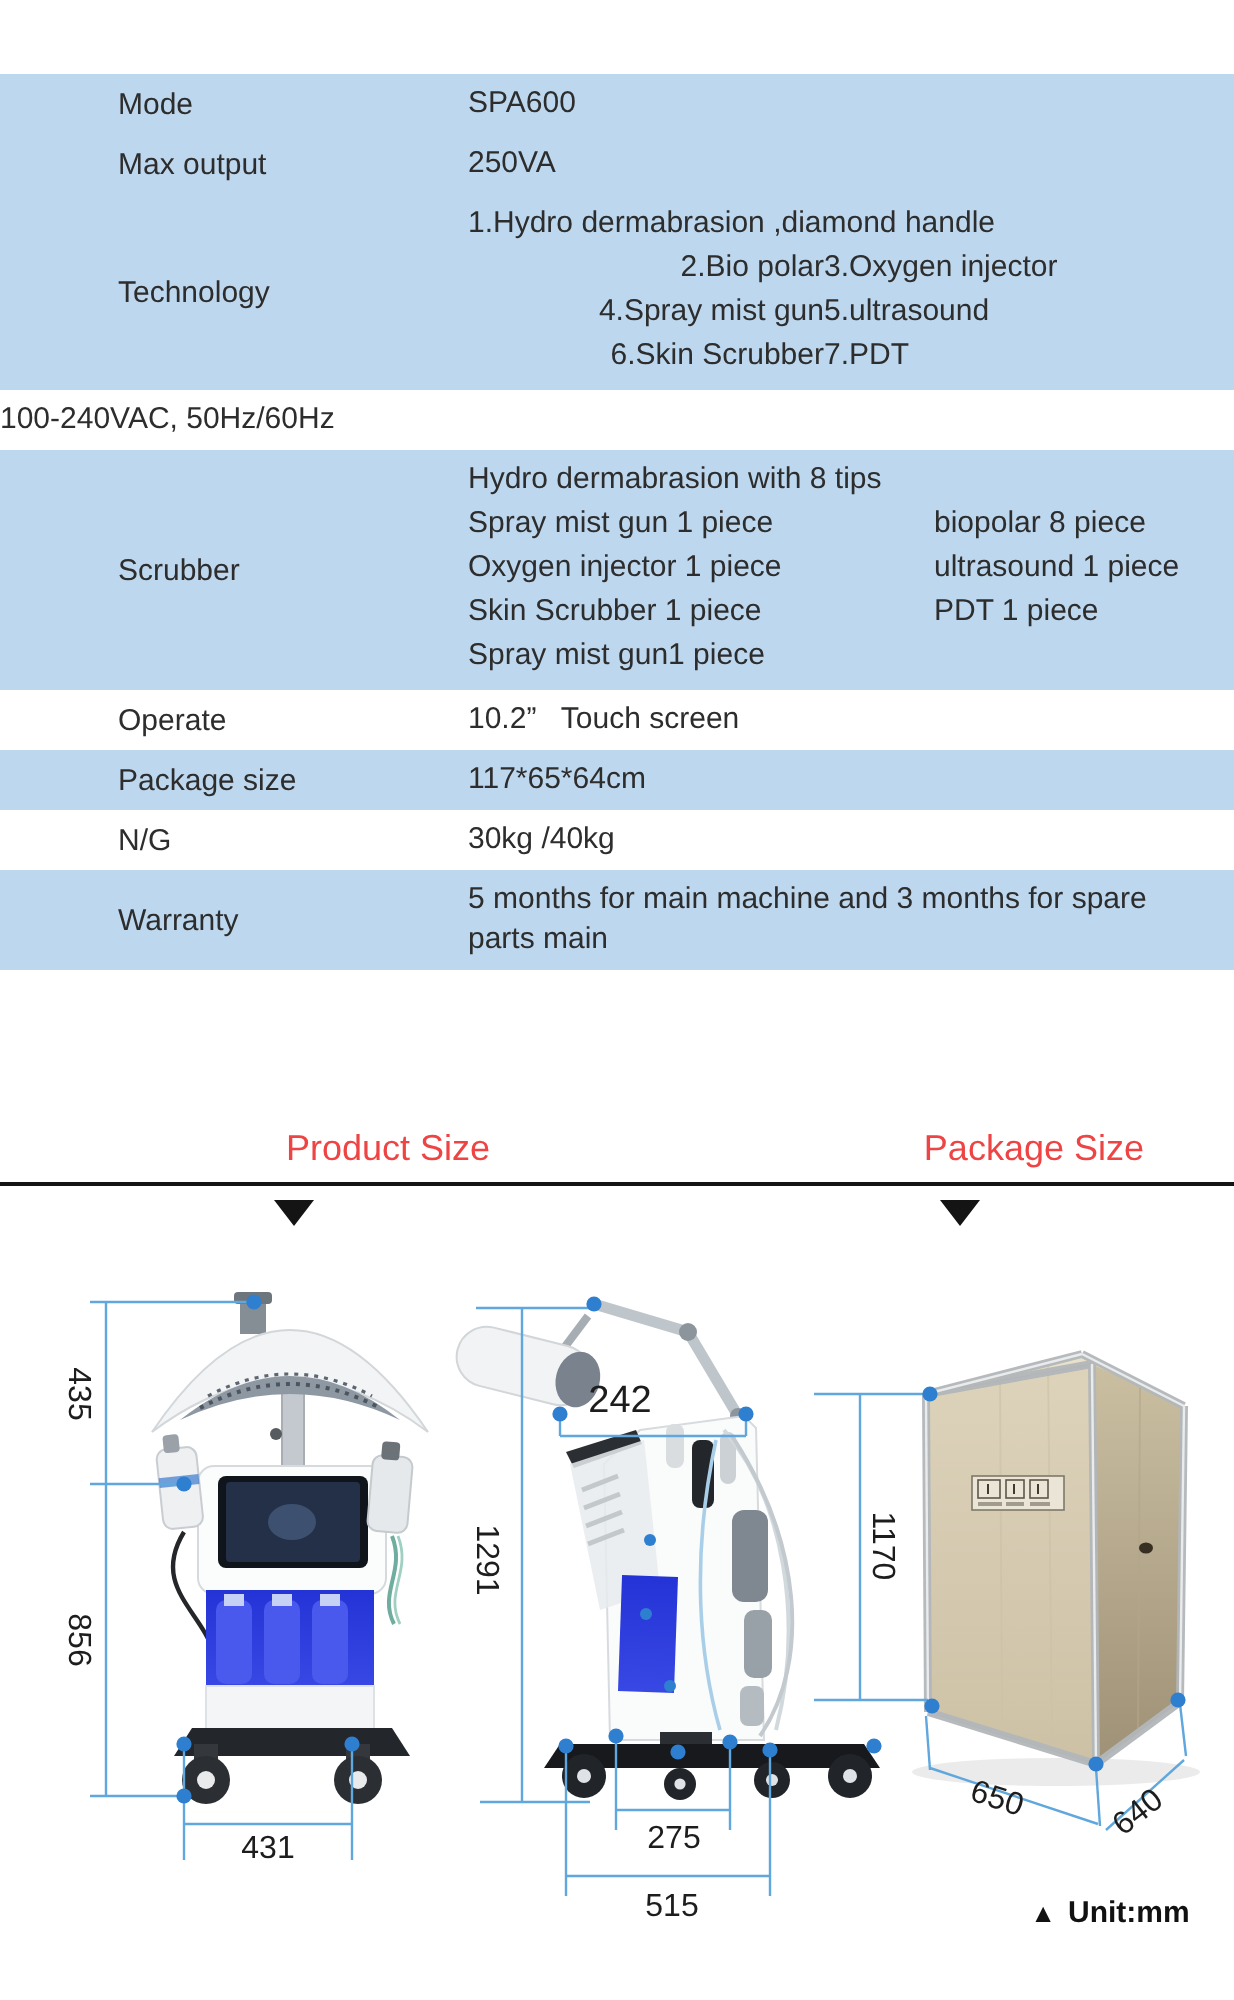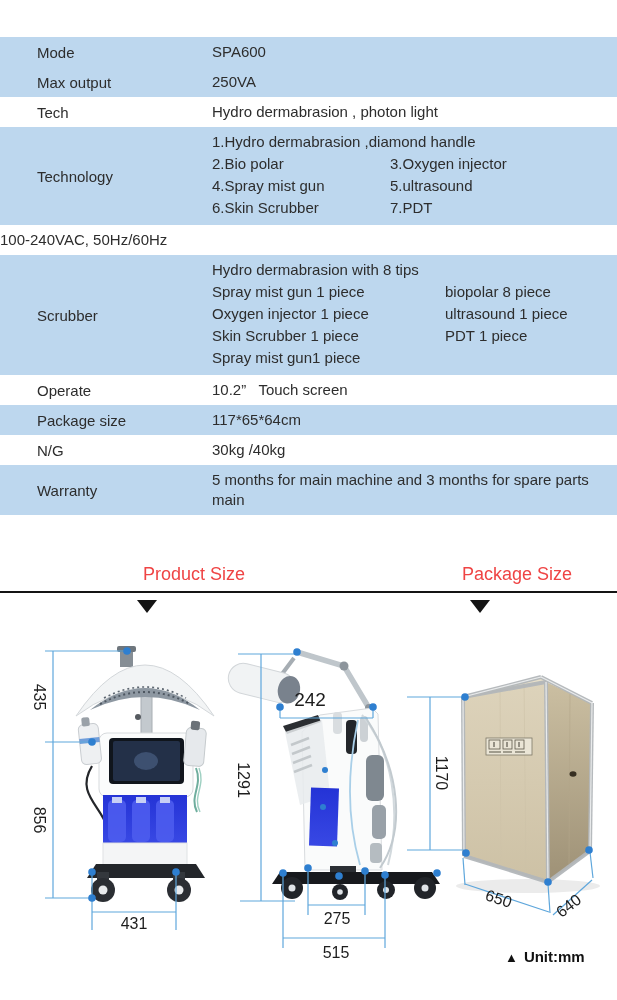--- a/index.html
+++ b/index.html
@@ -3,27 +3,27 @@
 <meta charset="utf-8">
 <style>
   html,body { margin:0; padding:0; background:#ffffff; }
   .page { position:relative; width:617px; height:1000px; background:#fff; overflow:hidden;
           font-family:"Liberation Sans", sans-serif; }
 
   
   .spec-table { position:absolute; top:37px; left:0; width:617px; }
   .s-row { display:flex; align-items:center; font-size:15px; color:#2d2d2d; }
   .s-row.shaded { background:var(--shade,#bdd7ee); }
-  .s-label { width:175px; padding-left:37px; flex:none; }
+  .s-label { width:175px; padding-left:37px; flex:none;margin-left:22px; }
   .s-value { flex:1; padding:5px 14px 5px 0; }
   .s-row.multi .s-value { padding:4px 14px 6px 0; }
   .ln { line-height:20px; white-space:pre-wrap; }
   .s-row.multi .ln { line-height:22px; }
   .c1 { display:inline-block; vertical-align:top; }
-  .c1.w178 { width:178px; }
+  .c1.w178 { width:178px;text-align:right; }
   .c1.w233 { width:233px; }
 
   
   .sec-title { position:absolute; top:564px; width:200px; text-align:right;
                font-size:18px; font-weight:normal; color:#ef4444; }
   #title-product { left:45px; }
   #title-package { left:372px; }
   .rule { position:absolute; top:591px; left:0; width:617px; height:2px; background:#141414; }
   .tri-down { position:absolute; top:600px; width:0; height:0;
               border-left:10px solid transparent; border-right:10px solid transparent;
@@ -32,46 +32,40 @@
   #tri-right { left:470px; }
 
   
   .diagram { position:absolute; top:620px; left:0; }
   .dimline { stroke:var(--dimline,#5fa7dc); stroke-width:1.2; fill:none; }
   .dimdot  { fill:var(--dimdot,#2e7fd0); }
   .dimtext { font-size:16px; fill:#1d1d1d; font-family:"Liberation Sans",sans-serif; }
   .dimtext-big { font-size:19px; }
 
   
-  .unit-note { position:absolute; top:948px; left:505px; width:100px; text-align:left;
+  .unit-note { position:absolute; top:948px; left:505px; width:100px; text-align:center;
                font-size:15px; font-weight:bold; color:#111; }
   .unit-note .tri { font-size:13px; margin-right:6px; }
 </style>
 </head>
 <body>
 
 <div class="page">
 
   <div class="spec-table">
       <div class="s-row shaded single">
         <div class="s-label">Mode</div>
         <div class="s-value">
           <div class="ln">SPA600</div>
         </div>
       </div>
       <div class="s-row shaded single">
         <div class="s-label">Max output</div>
         <div class="s-value">
           <div class="ln">250VA</div>
-        </div>
-      </div>
-      <div class="s-row single">
-        <div class="s-label">Tech</div>
-        <div class="s-value">
-          <div class="ln">Hydro dermabrasion , photon light</div>
         </div>
       </div>
       <div class="s-row shaded multi">
         <div class="s-label">Technology</div>
         <div class="s-value">
           <div class="ln">1.Hydro dermabrasion ,diamond handle</div>
           <div class="ln"><span class="c1 w178">2.Bio polar</span><span>3.Oxygen injector</span></div>
           <div class="ln"><span class="c1 w178">4.Spray mist gun</span><span>5.ultrasound</span></div>
           <div class="ln"><span class="c1 w178">6.Skin Scrubber</span><span>7.PDT</span></div>
         </div>

